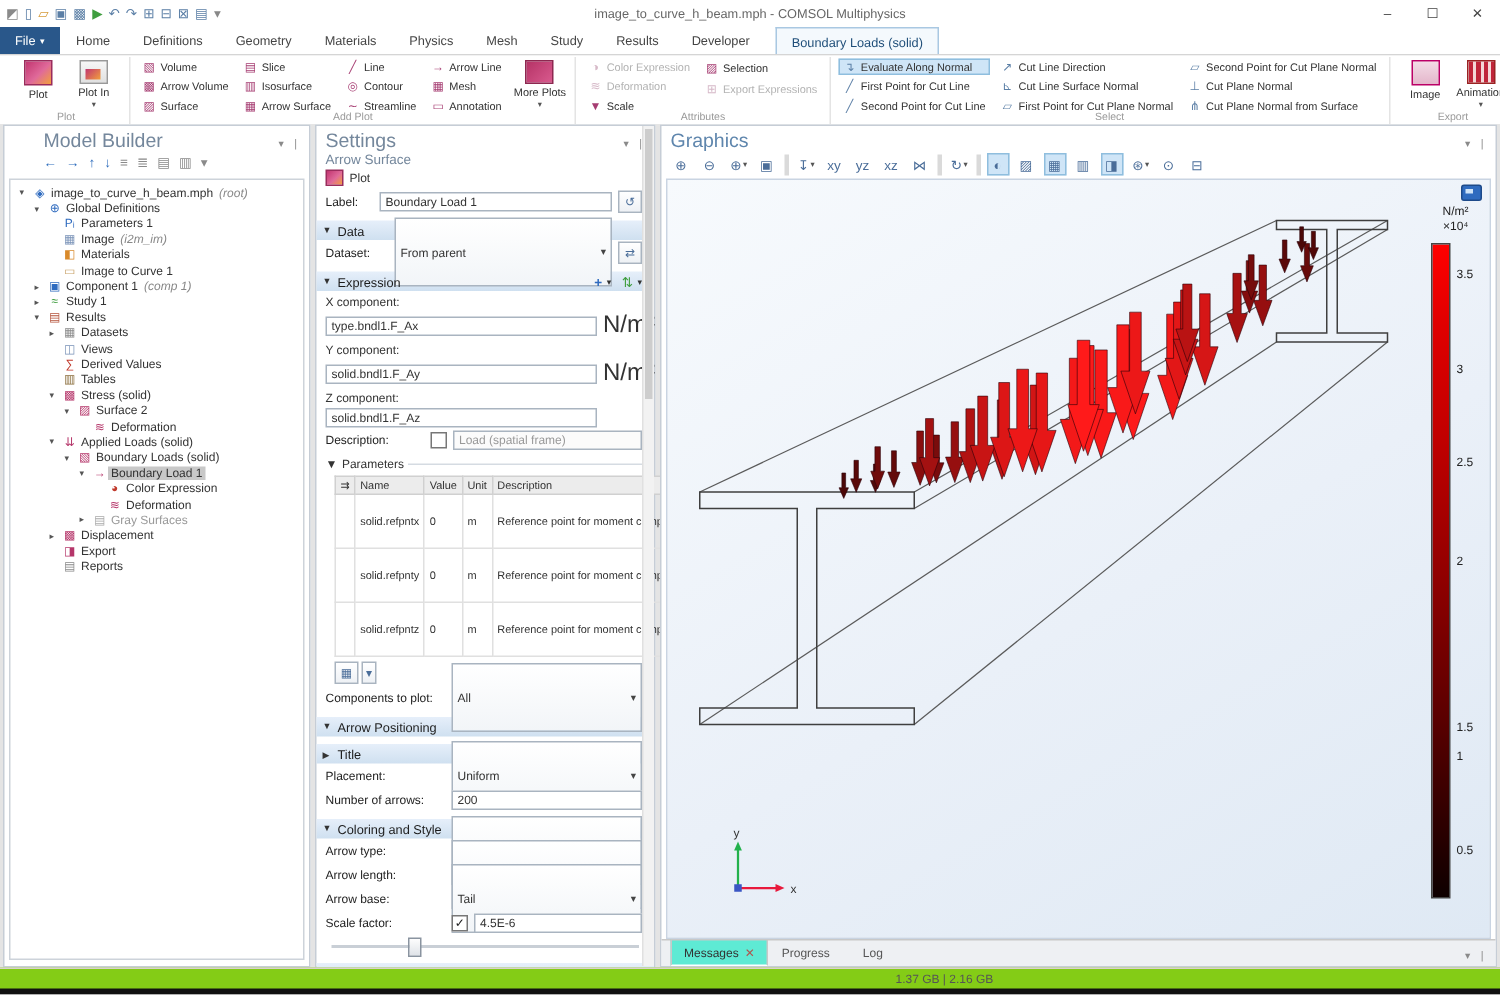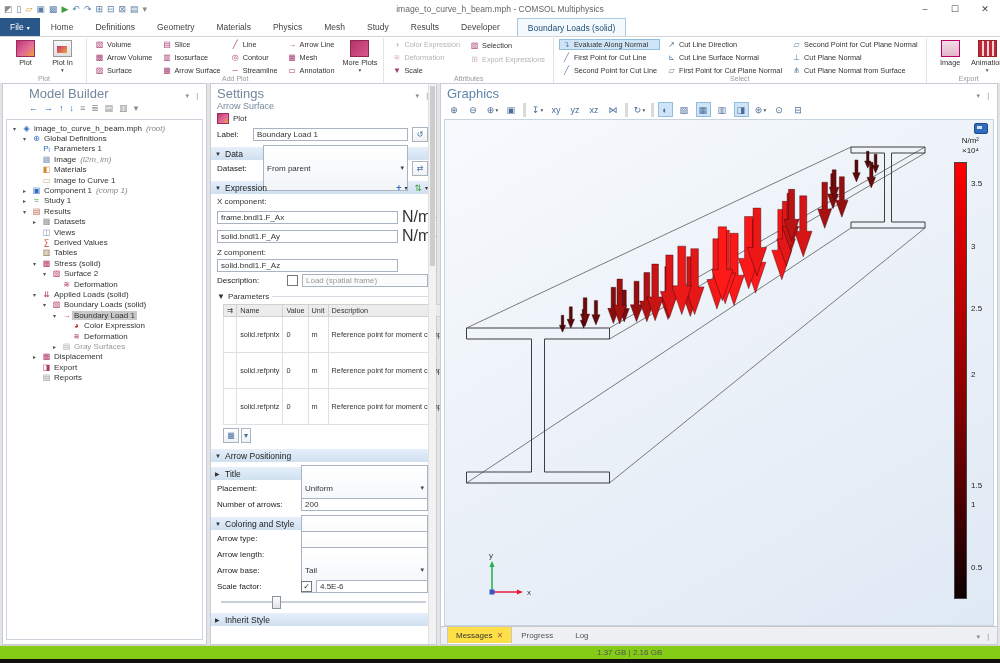--- a/index.html
+++ b/index.html
@@ -102,21 +102,21 @@
   .scene{position:relative;flex:1;margin:0 3px 0 3px;border:1px solid #c9d4e2;background:linear-gradient(150deg,#f7fafd 0%,#eaf0f8 55%,#dfe9f4 100%);overflow:hidden;}
   .cb-unit{position:absolute;right:14px;top:16px;text-align:right;font-size:8px;color:#222;line-height:10px;}
   .cbar{position:absolute;right:26px;top:42px;width:11px;height:435px;border:1px solid #444;
         background:linear-gradient(#ff0000 0%,#e00000 12%,#c00000 30%,#8e0000 52%,#5c0000 72%,#2a0000 90%,#0e0000 100%);}
   .ctick{position:absolute;left:16px;font-size:8px;color:#222;transform:translateY(-50%);}
   .plotwin-ic{position:absolute;top:3px;right:5px;width:12px;height:9px;background:#2f6bbf;border-radius:2px;border:1px solid #1d4a8a;}
   .plotwin-ic:after{content:"";position:absolute;left:2px;top:2px;width:5px;height:3px;background:#cfe3f7;}
   
   .msgbar{height:17px;background:#eef0f3;border-top:1px solid #c8c8c8;display:flex;align-items:flex-end;padding-left:6px;}
   .mtab{display:flex;align-items:center;gap:4px;font-size:8px;color:#555;padding:2px 8px;border:1px solid transparent;height:12px;}
-  .mtab.active{background:#fde047;border:1px solid #c8c8c8;border-bottom:1px solid #fff;color:#333;}
+  .mtab.active{background:#5eead4;border:1px solid #c8c8c8;border-bottom:1px solid #fff;color:#333;}
   .mtab .mclose{color:#b0544d;font-size:8px;}
   .msg-right{margin-left:auto;display:flex;gap:5px;padding:0 6px 3px 0;font-size:7px;color:#8a8a8a;}
   .statusbar{position:absolute;top:645px;left:0;right:0;height:14px;background:#84cc16;border-top:1px solid #d8d2cb;font-size:8px;color:#555;}
   .statusbar .stx{position:absolute;left:597px;top:2px;}
   .blackbar{position:absolute;top:659px;left:0;right:0;height:4px;background:#101010;}
 </style>
 </head>
 <body>
 
 <div class="titlebar">
@@ -582,23 +582,24 @@
       <span class="secarr">▼</span>
       <span>Expression</span>
       <span class="secspace"></span>
       <span class="secic" style="color:#2f6bbf;font-weight:bold;">+</span>
       <span class="secarr">▾</span>
       <span class="secic" style="color:#3f9e3f;">⇅</span>
       <span class="secarr">▾</span>
     </div>
     <div class="complabel">X component:</div>
     <div class="cinp-row">
-      <span class="inp">frame.bndl1.F_Ax</span>
+      <span class="inp">type.bndl1.F_Ax</span>
       <span class="unit">N/m²</span>
     </div>
+    <div class="complabel">Y component:</div>
     <div class="cinp-row">
       <span class="inp">solid.bndl1.F_Ay</span>
       <span class="unit">N/m²</span>
     </div>
     <div class="complabel">Z component:</div>
     <div class="cinp-row">
       <span class="inp">solid.bndl1.F_Az</span>
       <span class="unit"></span>
     </div>
     <div class="srow">
@@ -642,20 +643,24 @@
             <td class="c-name">solid.refpntz</td>
             <td class="c-val" style="background:#fff;">0</td>
             <td class="c-unit">m</td>
             <td>Reference point for moment computa...</td>
           </tr>
         </tbody>
     </table>
     <div class="tbl-tools">
       <span class="sqbtn">▦</span>
       <span class="sqbtn" style="width:8px;">▾</span>
+    </div>
+    <div class="srow">
+      <span class="slabel">Components to plot:</span>
+      <span class="sel">All</span>
     </div>
 
     <div class="sec">
       <span class="secarr">▼</span>
       <span>Arrow Positioning</span>
     </div>
 
     <div class="sec">
       <span class="secarr">▶</span>
       <span>Title</span>

